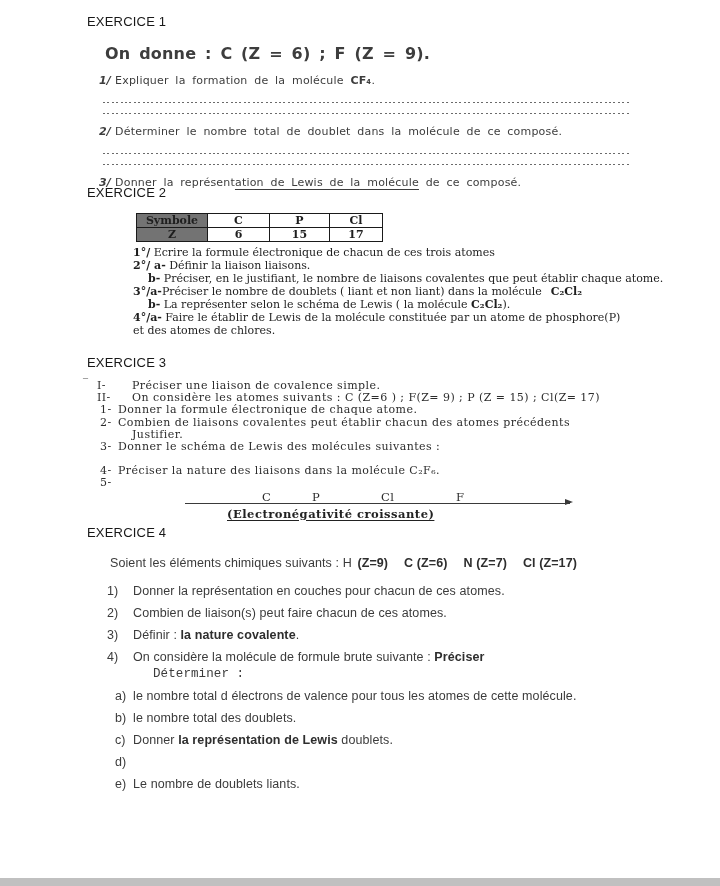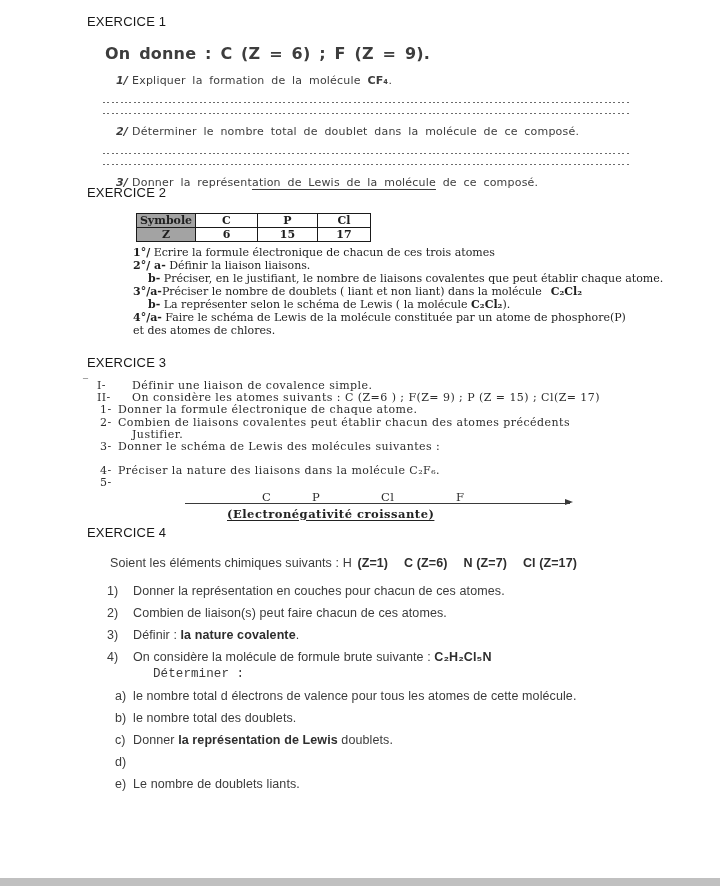--- a/index.html
+++ b/index.html
@@ -11,35 +11,35 @@
   #ex1 { top:14px; }
   #ex2 { top:185px; }
   #ex3 { top:355px; }
   #ex4 { top:525px; }
 
   .ex-title { font-family:"Liberation Sans","DejaVu Sans",sans-serif; font-size:13px; font-weight:400; color:#181818; letter-spacing:.2px; }
 
   
   .ex1-body { font-family:"DejaVu Sans",sans-serif; font-size:11px; color:#3d3d3d; letter-spacing:.2px; word-spacing:3px; }
   .ex1-body .given { margin:15px 0 0 18px; font-weight:bold; font-size:16px; white-space:nowrap; }
-  .ex1-body .q { margin:11px 0 0 29px; white-space:nowrap; }
+  .ex1-body .q { margin:11px 0 0 12px; white-space:nowrap; }
   .ex1-body .qm { font-weight:bold; font-style:italic; margin-right:4px; }
   .ex1-body b { font-weight:bold; }
   .ex1-body .u { text-decoration:underline; text-underline-offset:3px; }
   .dotline { margin-left:16px; width:527px; height:2px;
     background:repeating-linear-gradient(90deg,#6a6a6a 0 2px,transparent 2px 4.4px);
     background-size:100% 1.2px; background-repeat:no-repeat; background-position:0 bottom; }
   .dl1 { margin-top:14px; } .dl2 { margin-top:9px; }
 
   
   .ex2-body { font-family:"DejaVu Serif","Liberation Serif",serif; font-size:11px; color:#1e1e1e; }
   table.ztable { border-collapse:collapse; margin:13px 0 0 49px; }
   table.ztable td { border:1.4px solid #1a1a1a; text-align:center; font-weight:bold; font-size:11px;
     height:13px; line-height:13px; padding:0 2px; }
-  table.ztable td.c0 { width:59px; background:#a3a3a3; }
+  table.ztable td.c0 { width:71px; background:#737373; }
   table.ztable td.c1 { width:62px; } table.ztable td.c2 { width:60px; } table.ztable td.c3 { width:53px; }
   .ex2-list { margin:4px 0 0 46px; line-height:13px; }
   .ex2-list p { white-space:nowrap; }
   .ex2-list .ind { padding-left:15px; }
   .ex2-list .bm { font-weight:bold; }
   .ex2-list .bf { font-weight:bold; margin-left:9px; }
   .ex2-list .bf2 { font-weight:bold; }
 
   
   .ex3-body { font-family:"DejaVu Serif","Liberation Serif",serif; font-size:11px; color:#2c2c2c; letter-spacing:.45px; margin-top:10px; }
@@ -111,33 +111,33 @@
           <td class="c3">17</td>
         </tr>
       </tbody>
         </table>
       <div class="ex2-list">
         <p><span class="bm">1°/</span><span> Ecrire la formule électronique de chacun de ces trois atomes</span></p>
         <p><span class="bm">2°/ a-</span><span> Définir la liaison liaisons.</span></p>
         <p class="ind"><span class="bm">b-</span><span> Préciser, en le justifiant, le nombre de liaisons covalentes que peut établir chaque atome.</span></p>
         <p><span class="bm">3°/a-</span><span>Préciser le nombre de doublets ( liant et non liant) dans la molécule</span><span class="bf">C₂Cl₂</span></p>
         <p class="ind"><span class="bm">b-</span><span> La représenter selon le schéma de Lewis ( la molécule </span><span class="bf2">C₂Cl₂</span><span>).</span></p>
-        <p><span class="bm">4°/a-</span><span> Faire le schéma de Lewis de la molécule constituée par un atome de phosphore(P)</span></p>
+        <p><span class="bm">4°/a-</span><span> Faire le établir de Lewis de la molécule constituée par un atome de phosphore(P)</span></p>
         <p><span>et des atomes de chlores.</span></p>
       </div>
     </div>
   </section>
 
   <section class="section" id="ex3">
     <div class="ex-title">EXERCICE 3</div>
     <span class="stray">¯</span>
     <div class="ex3-body">
       <div class="row">
           <span class="rm">I-</span>
-          <span>Définir une liaison de covalence simple.</span>
+          <span>Préciser une liaison de covalence simple.</span>
         </div>
       <div class="row">
           <span class="rm">II-</span>
           <span>On considère les atomes suivants : C (Z=6 ) ; F(Z= 9) ; P (Z = 15) ; Cl(Z= 17)</span>
         </div>
       <div class="row">
           <span class="nm">1-</span>
           <span>Donner la formule électronique de chaque atome.</span>
         </div>
       <div class="row">
@@ -170,37 +170,37 @@
         <span class="sl slF">F</span>
         <div class="axis"></div>
         <div class="scale-caption">(Electronégativité croissante)</div>
       </div>
     </div>
   </section>
 
   <section class="section" id="ex4">
     <div class="ex-title">EXERCICE 4</div>
     <div class="ex4-body">
-      <p class="intro"><span>Soient les éléments chimiques suivants : H </span><b>(Z=1)</b><span class="gap"></span><b>C (Z=6)</b><span class="gap"></span><b>N (Z=7)</b><span class="gap"></span><b>Cl (Z=17)</b></p>
+      <p class="intro"><span>Soient les éléments chimiques suivants : H </span><b>(Z=9)</b><span class="gap"></span><b>C (Z=6)</b><span class="gap"></span><b>N (Z=7)</b><span class="gap"></span><b>Cl (Z=17)</b></p>
 
       <div class="row first">
           <span class="m1">1)</span>
           <span>Donner la représentation en couches pour chacun de ces atomes.</span>
         </div>
       <div class="row">
           <span class="m1">2)</span>
           <span>Combien de liaison(s) peut faire chacun de ces atomes.</span>
         </div>
       <div class="row">
           <span class="m1">3)</span>
           <span><span>Définir : </span><b>la nature covalente</b><span>.</span></span>
         </div>
       <div class="row">
           <span class="m1">4)</span>
-          <span><span>On considère la molécule de formule brute suivante : </span><b>C₂H₂Cl₅N</b></span>
+          <span><span>On considère la molécule de formule brute suivante : </span><b>Préciser</b></span>
         </div>
       <div class="det">Déterminer :</div>
       <div class="row">
           <span class="m2">a)</span>
           <span>le nombre total d électrons de valence pour tous les atomes de cette molécule.</span>
         </div>
       <div class="row">
           <span class="m2">b)</span>
           <span>le nombre total des doublets.</span>
         </div>

